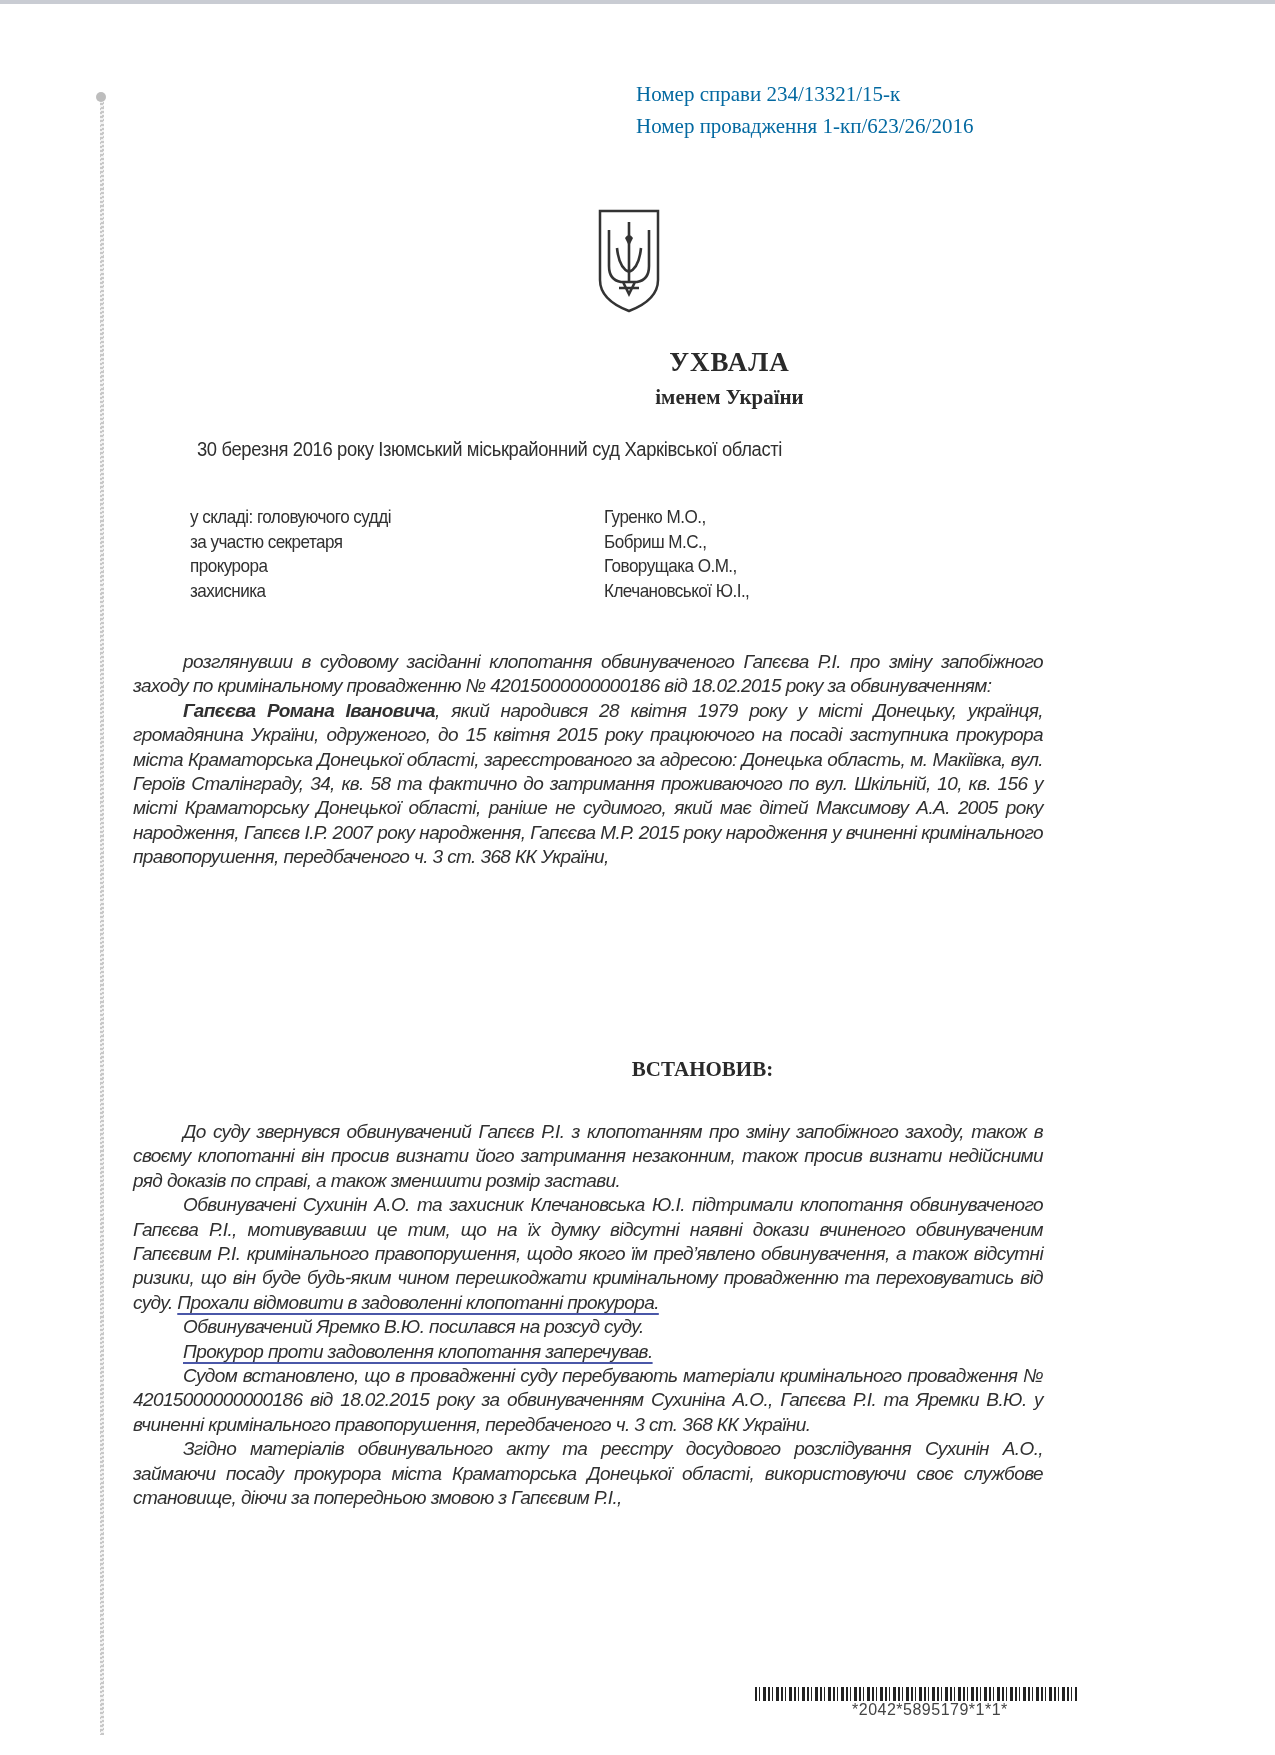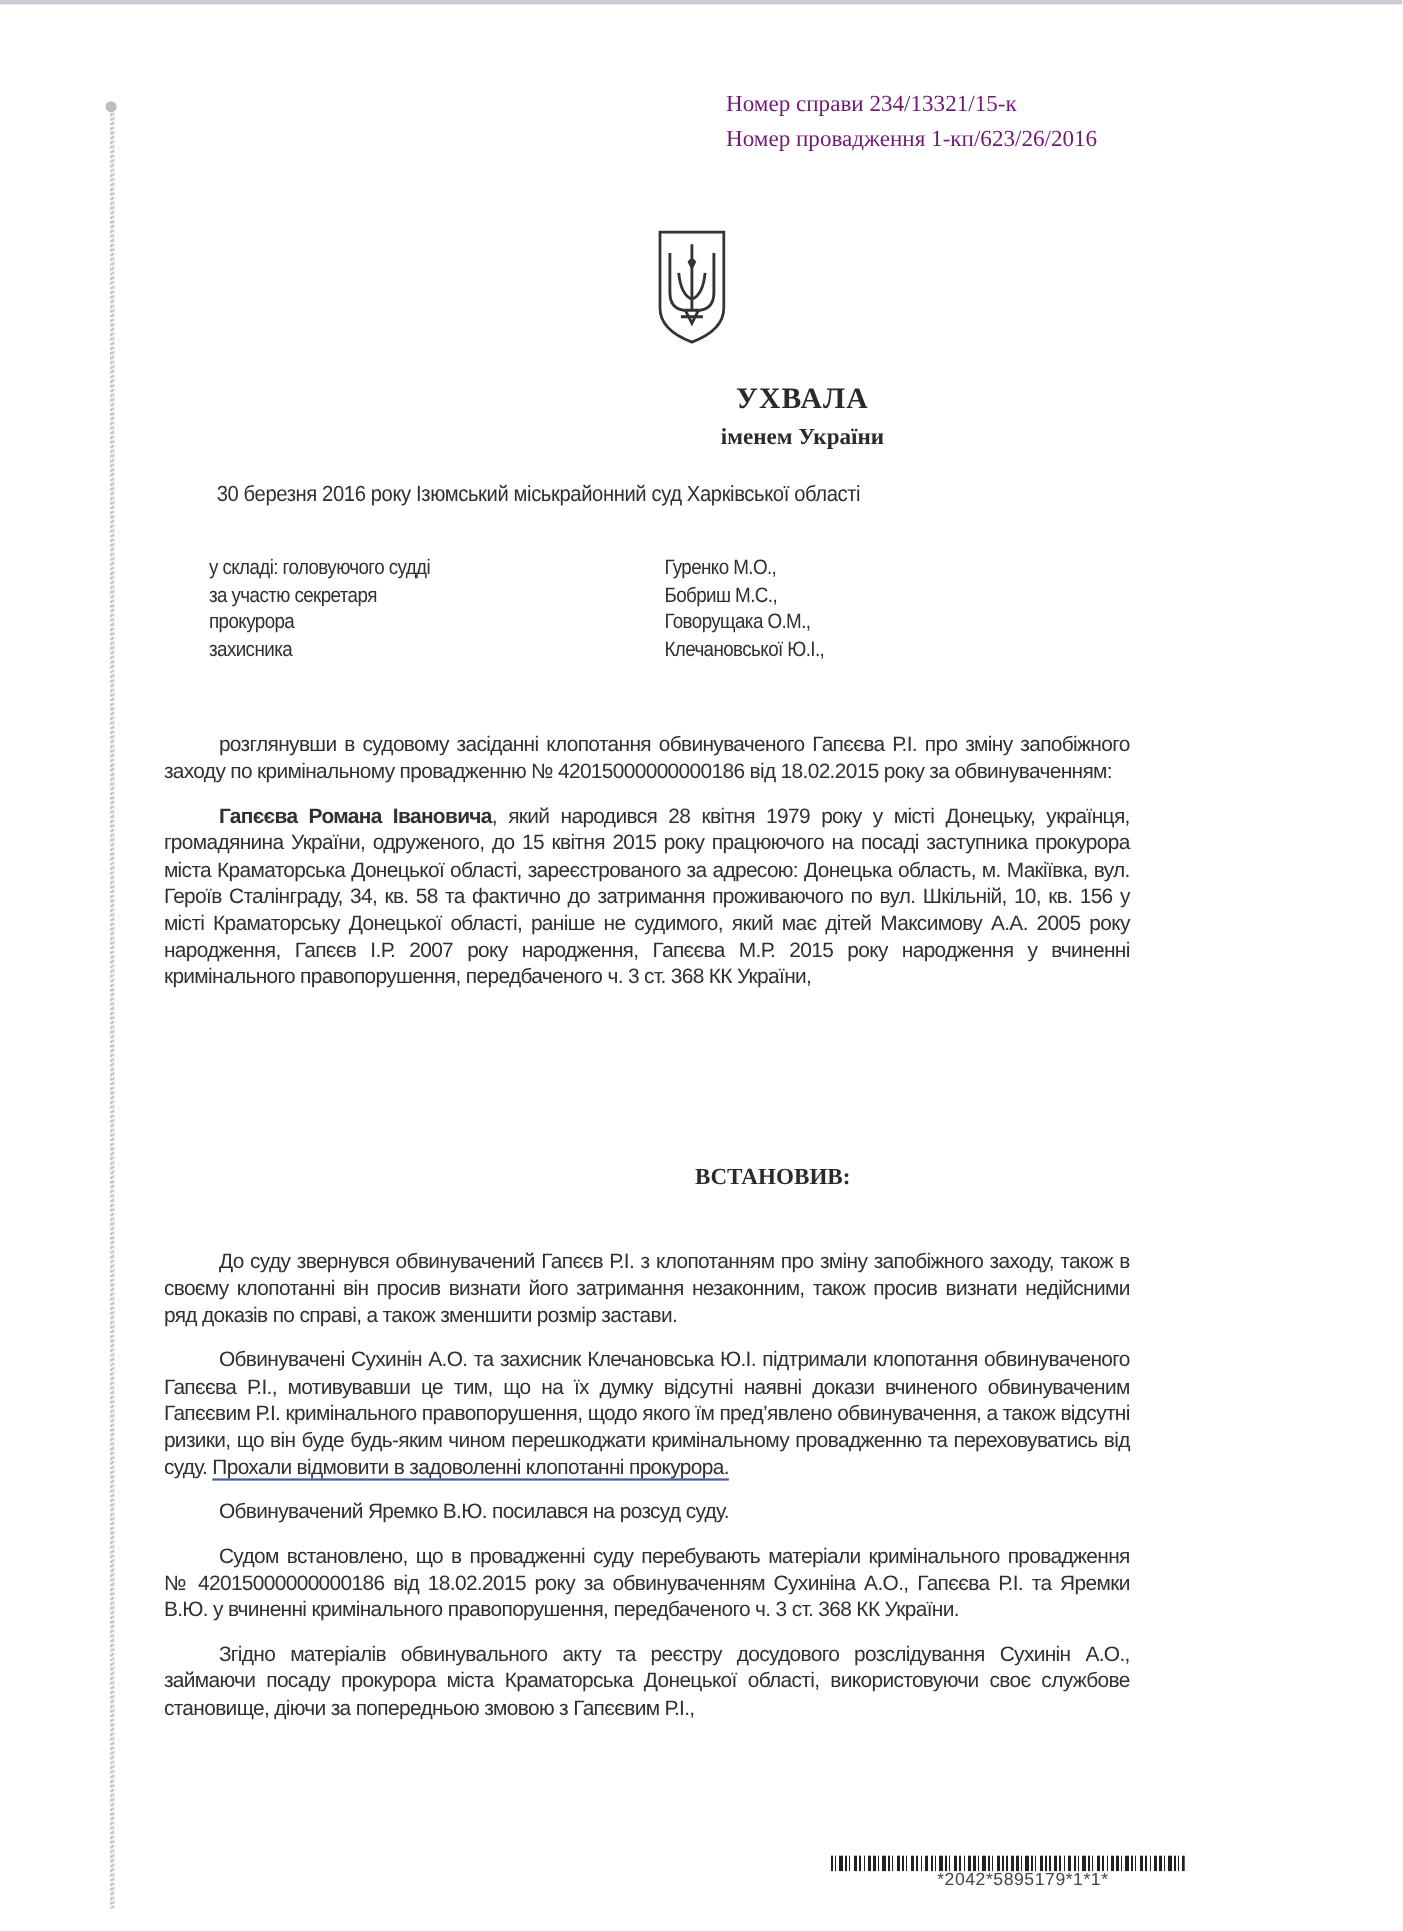--- a/index.html
+++ b/index.html
@@ -5,33 +5,33 @@
   html, body { margin: 0; padding: 0; }
   body {
     width: 1275px; height: 1755px; background: #ffffff; position: relative; overflow: hidden;
     font-family: "Liberation Serif", serif; color: #2a2a2a;
   }
   .page { position: absolute; left: 0; top: 0; width: 1275px; height: 1755px; }
   .topshadow { position: absolute; left: 0; top: 0; width: 1275px; height: 4px; background: #c9ccd3; }
   .binding { position: absolute; left: 100px; top: 95px; width: 4px; height: 1640px;
     background: repeating-linear-gradient(160deg, #c8c8c8 0 2px, #f2f2f2 2px 4px); }
   .binding-knot { position: absolute; left: 96px; top: 92px; width: 10px; height: 10px; border-radius: 50%; background: #bdbdbd; }
-  .case-meta { position: absolute; left: 660px; top: 78px; font-size: 21px; line-height: 32px; color: #701a75; }
+  .case-meta { position: absolute; left: 636px; top: 78px; font-size: 21px; line-height: 32px; color: #0369a1; }
   .emblem { position: absolute; left: 597px; top: 208px; width: 64px; height: 106px; }
   .title { position: absolute; left: 0; width: 1275px; text-align: center; font-weight: bold; }
   .title.main { top: 347px; font-size: 27px; letter-spacing: 1px; left: 92px; }
   .title.sub { top: 385px; font-size: 21px; left: 92px; }
   .text { position: absolute; font-family: "Liberation Sans Narrow", "Liberation Sans", sans-serif; font-size: 20px; color: #2f2f2f; }
   .dateline { left: 197px; top: 438px; letter-spacing: -0.4px; transform: scaleX(0.92); transform-origin: left; }
   .composition { position: absolute; left: 190px; top: 505px; width: 880px; font-size: 20px; line-height: 24.5px; }
   .comp-row { display: flex; }
   .comp-role { width: 414px; transform: scaleX(0.9); transform-origin: left; }
   .comp-name { flex: 1; transform: scaleX(0.9); transform-origin: left; white-space: nowrap; }
   .body-text { position: absolute; left: 133px; width: 910px; font-size: 20.5px; line-height: 24.4px; text-align: justify; }
-  .body-text p { margin: 16px; text-indent: 50px; }
+  .body-text p { margin: 0; text-indent: 50px; font-style: italic; }
   .narrow { font-family: "Liberation Sans", sans-serif; font-size: 19px; letter-spacing: -0.6px; color: #303030; }
   .underline-pen { text-decoration: underline; text-decoration-color: #4a57a8; text-decoration-thickness: 1.5px; text-underline-offset: 4px; }
   .barcode { position: absolute; left: 755px; top: 1687px; width: 322px; height: 14px;
     background: repeating-linear-gradient(90deg, #222 0 2px, #fff 2px 4px, #222 4px 5px, #fff 5px 8px, #222 8px 11px, #fff 11px 13px); }
   .barcode-text { position: absolute; left: 852px; top: 1701px; font-family: "Liberation Sans", sans-serif; font-size: 16px; color: #444; letter-spacing: 0.5px; }
   .heading-ust { position: absolute; left: 0; top: 1057px; width: 1275px; text-align: center; font-weight: bold; font-size: 21px; left: 65px; }
 </style>
 </head>
 <body>
 
@@ -79,19 +79,20 @@
     <p>розглянувши в судовому засіданні клопотання обвинуваченого Гапєєва Р.І. про зміну запобіжного заходу по кримінальному провадженню № 42015000000000186 від 18.02.2015 року за обвинуваченням:</p>
     <p><b>Гапєєва Романа Івановича</b><span>, який народився 28 квітня 1979 року у місті Донецьку, українця, громадянина України, одруженого, до 15 квітня 2015 року працюючого на посаді заступника прокурора міста Краматорська Донецької області, зареєстрованого за адресою: Донецька область, м. Макіївка, вул. Героїв Сталінграду, 34, кв. 58 та фактично до затримання проживаючого по вул. Шкільній, 10, кв. 156 у місті Краматорську Донецької області, раніше не судимого, який має дітей Максимову А.А. 2005 року народження, Гапєєв І.Р. 2007 року народження, Гапєєва М.Р. 2015 року народження у вчиненні кримінального правопорушення, передбаченого ч. 3 ст. 368 КК України,</span></p>
   </div>
 
   <div class="heading-ust">ВСТАНОВИВ:</div>
 
   <div class="body-text narrow" style="top:1120px;">
     <p>До суду звернувся обвинувачений Гапєєв Р.І. з клопотанням про зміну запобіжного заходу, також в своєму клопотанні він просив визнати його затримання незаконним, також просив визнати недійсними ряд доказів по справі, а також зменшити розмір застави.</p>
     <p><span>Обвинувачені Сухинін А.О. та захисник Клечановська Ю.І.  підтримали  клопотання обвинуваченого Гапєєва Р.І., мотивувавши це тим, що на їх думку відсутні наявні докази вчиненого обвинуваченим Гапєєвим Р.І. кримінального правопорушення, щодо якого їм пред’явлено обвинувачення, а також відсутні ризики, що він буде будь-яким чином перешкоджати кримінальному провадженню та переховуватись від суду. </span><span class="underline-pen">Прохали відмовити в задоволенні клопотанні прокурора.</span></p>
     <p>Обвинувачений Яремко В.Ю. посилався на розсуд суду.</p>
+    <p><span class="underline-pen">Прокурор проти задоволення клопотання заперечував.</span></p>
     <p>Судом встановлено, що в провадженні суду перебувають матеріали кримінального провадження № 42015000000000186 від 18.02.2015 року за обвинуваченням Сухиніна А.О., Гапєєва Р.І. та Яремки В.Ю. у вчиненні кримінального правопорушення, передбаченого ч. 3 ст. 368 КК України.</p>
     <p>Згідно матеріалів обвинувального акту та реєстру досудового розслідування Сухинін А.О., займаючи посаду прокурора міста Краматорська Донецької області, використовуючи своє службове становище, діючи за попередньою змовою з Гапєєвим Р.І.,</p>
   </div>
 
   <div class="barcode"></div>
   <div class="barcode-text">*2042*5895179*1*1*</div>
 </div>
 
 </body></html>

